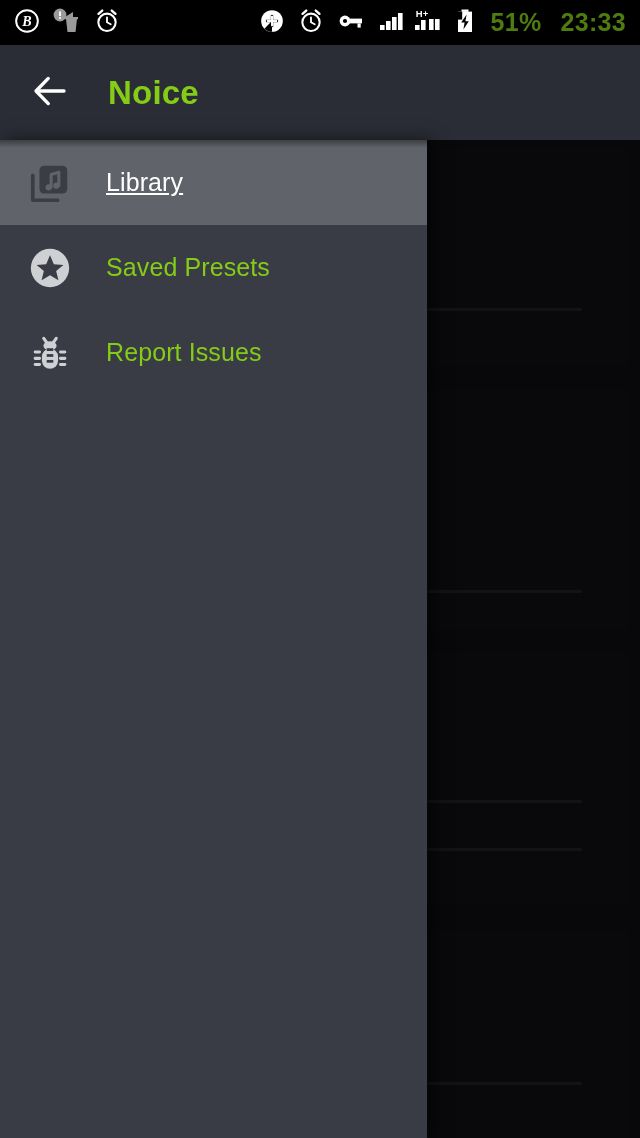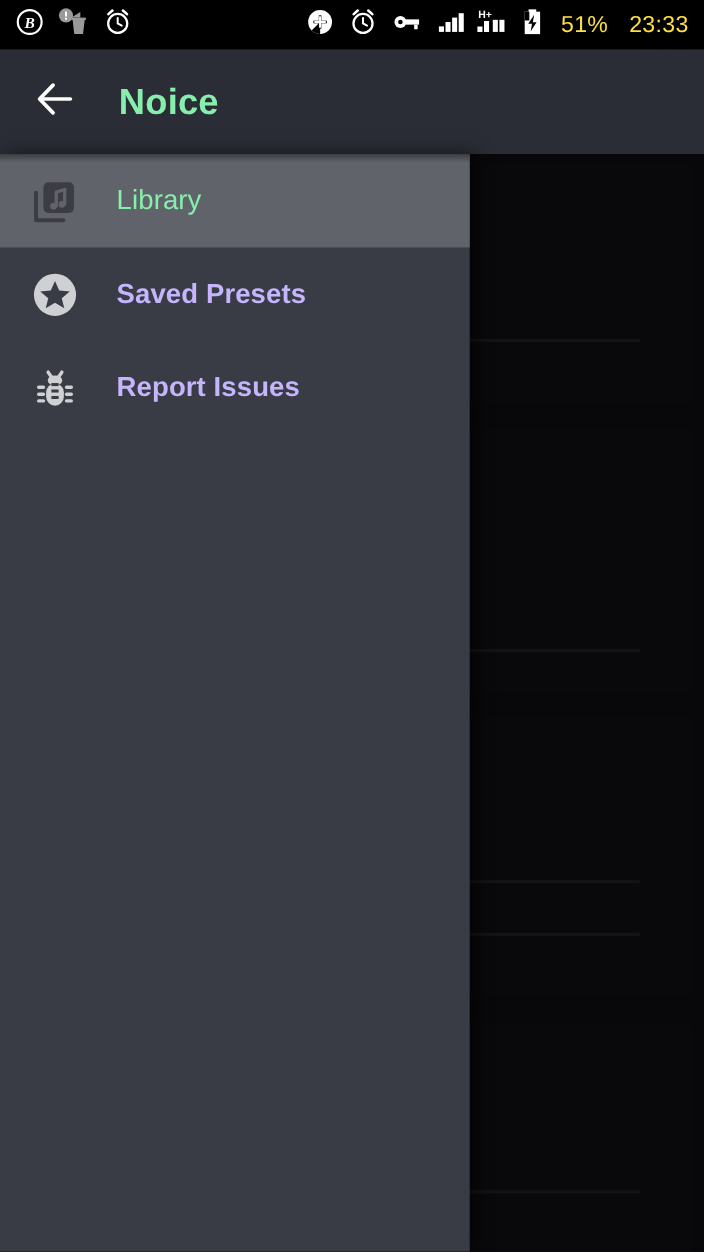--- a/index.html
+++ b/index.html
@@ -14,39 +14,39 @@
   
   #status-bar {
     position:absolute; top:0; left:0; width:640px; height:45px;
     background:#000; display:flex; align-items:center;
     padding:0 14px 0 14px;
   }
   .sb-left { display:flex; align-items:center; gap:13px; }
   .sb-right { display:flex; align-items:center; gap:13px; margin-left:auto; }
   .sb-icon { display:block; }
   .sb-text {
-    color:#fde047; font-size:21px; font-weight:400;
+    color:#4d7c0f; font-size:25px; font-weight:700;
     letter-spacing:0.3px; line-height:1;
   }
   .sb-text.battery { margin-left:4px; }
   .sb-text.clock { margin-left:6px; }
 
   
   #toolbar {
     position:absolute; top:45px; left:0; width:640px; height:95px;
     background:#2b2d36; display:flex; align-items:center;
     z-index:3;
   }
   #back-button {
     width:56px; height:56px; margin-left:22px;
     display:flex; align-items:center; justify-content:center;
     cursor:pointer;
   }
   #toolbar-title {
-    color:#86efac; font-size:33px; font-weight:700;
+    color:#84cc16; font-size:33px; font-weight:700;
     margin-left:30px; letter-spacing:0.2px;text-align:center;
   }
 
   
   #content {
     position:absolute; top:140px; left:0; width:640px; height:998px;
     background:#121318; overflow:hidden;
   }
   .bg-card {
     position:absolute; left:10px; right:10px;
@@ -79,24 +79,24 @@
     height:85px; display:flex; align-items:center;
     cursor:pointer; padding-left:22px;
   }
   .drawer-item.selected { background:#61636b; }
   .drawer-item .item-icon {
     width:56px; height:56px;
     display:flex; align-items:center; justify-content:center;
     flex:0 0 56px;
   }
   .drawer-item .item-label {
-    margin-left:28px; font-size:25px; font-weight:700;
-    color:#c4b5fd; letter-spacing:0.1px; white-space:nowrap;
-  }
-  .drawer-item.selected .item-label { color:#86efac; font-weight:400; }
+    margin-left:28px; font-size:25px; font-weight:400;
+    color:#84cc16; letter-spacing:0.1px; white-space:nowrap;
+  }
+  .drawer-item.selected .item-label { color:#ffffff; font-weight:400;text-decoration:underline; }
 </style>
 </head>
 <body>
 
 <div id="screen">
 
   <div id="status-bar">
     <div class="sb-left">
 
       <span class="sb-icon">

